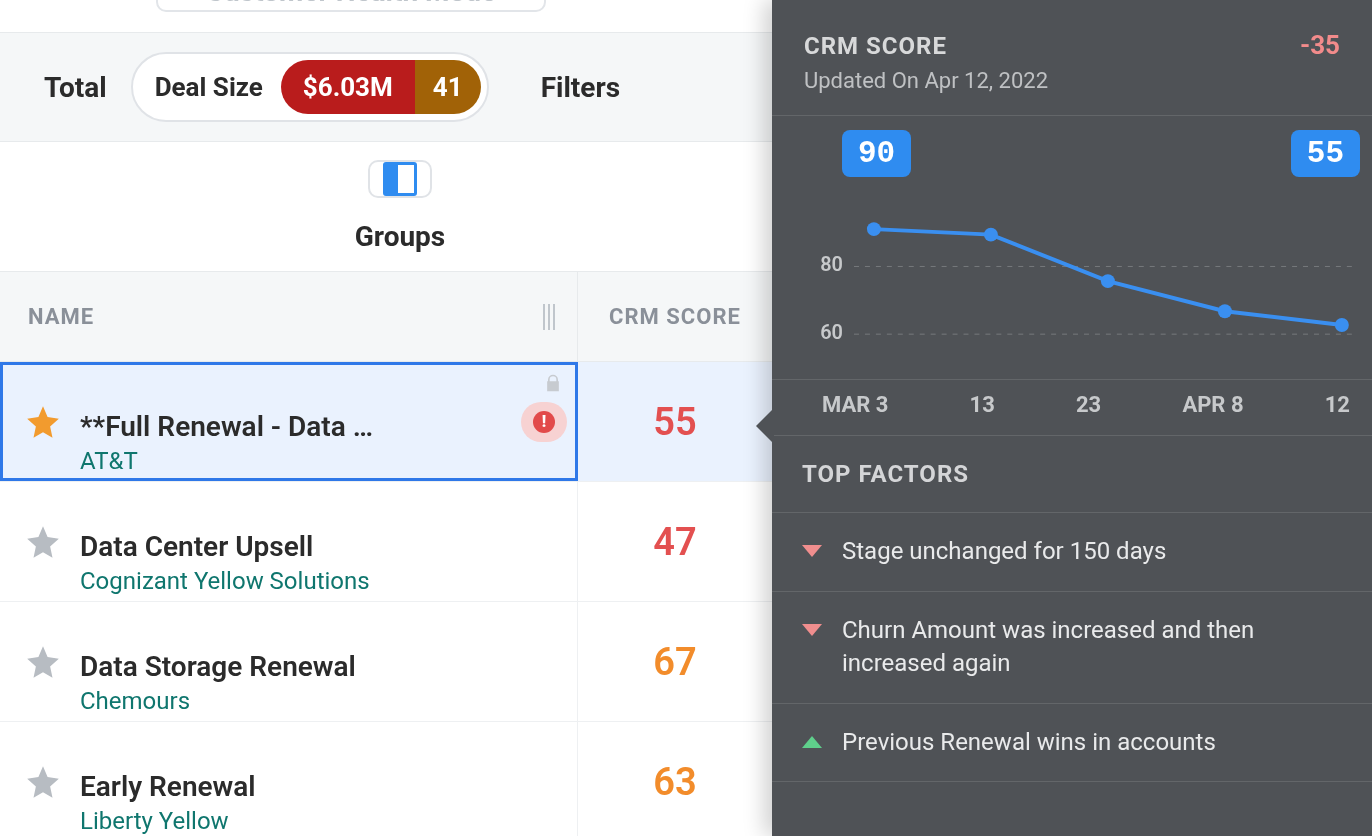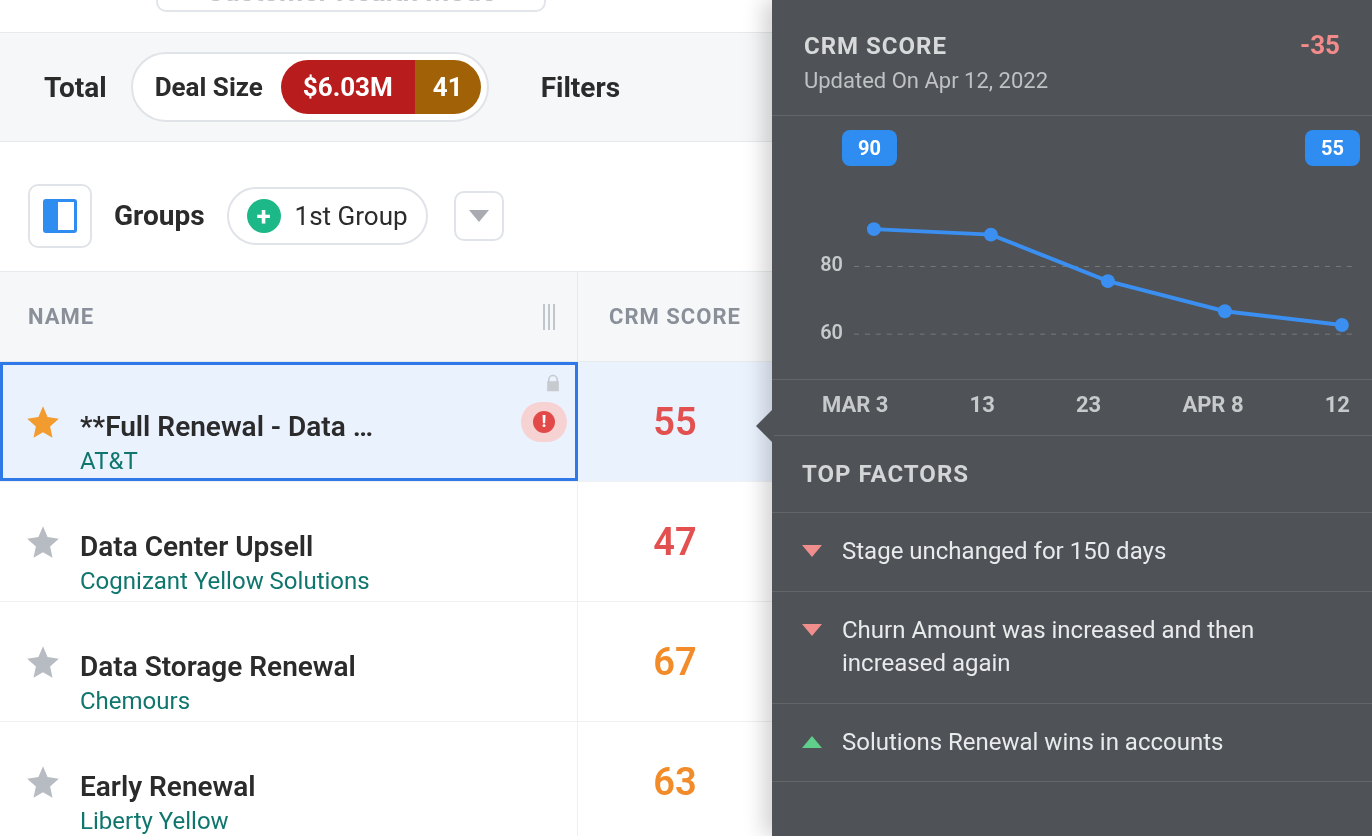--- a/index.html
+++ b/index.html
@@ -89,20 +89,21 @@
   .groups-bar {
     position: absolute;
     left: 0; top: 160px;
     width: 772px; height: 112px;
     background: #fff;
     border-bottom: 1px solid #e7eaec;
     display: flex;
     align-items: center;
     padding-left: 28px;
     gap: 22px;
+    flex-direction: column;
   }
   .panel-btn {
     width: 64px; height: 64px;
     border: 2px solid #e0e3e7;
     border-radius: 10px;
     background: #fff;
     display: flex; align-items: center; justify-content: center;
   }
   .panel-icon {
     width: 34px; height: 34px;
@@ -284,23 +285,24 @@
     height: 264px;
     position: relative;
     padding: 26px 18px 6px 40px;
     border-bottom: 1px solid #636669;
   }
   .chart-badge {
     position: absolute;
     background: #2f8cf0;
     color: #fff;
     font-weight: 700;
-    font-size: 20px;
+    font-size: 31px;
     padding: 6px 16px;
     border-radius: 8px;
+    font-family: Liberation Mono, monospace;
   }
   .chart-svg { width: 100%; height: 100%; }
   .gridline { stroke: #777a7d; stroke-width: 1; stroke-dasharray: 5 6; }
   .linepath { stroke: #3a8ff0; stroke-width: 4; fill: none; }
   .pt { fill: #3a8ff0; }
 
   .xaxis {
     display: flex;
     justify-content: space-between;
     padding: 12px 22px 18px 50px;
@@ -492,16 +494,16 @@
       <div class="factor-row">
         <div class="tri down"></div>
                  <div>Stage unchanged for 150 days</div>
       </div>
       <div class="factor-row">
         <div class="tri down"></div>
                  <div>Churn Amount was increased and then increased again</div>
       </div>
       <div class="factor-row">
         <div class="tri up"></div>
-                 <div>Solutions Renewal wins in accounts</div>
+                 <div>Previous Renewal wins in accounts</div>
       </div>
     </div>
 </div>
 
 </body></html>

